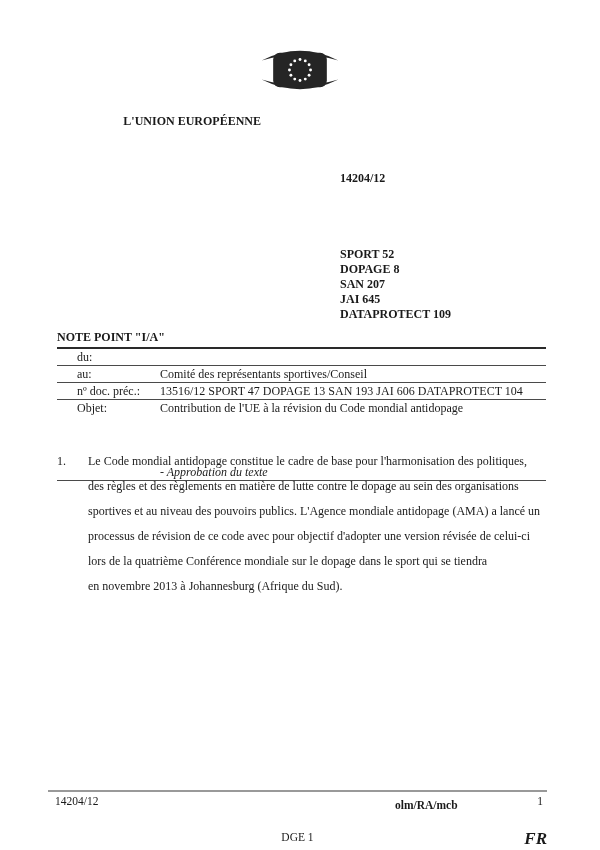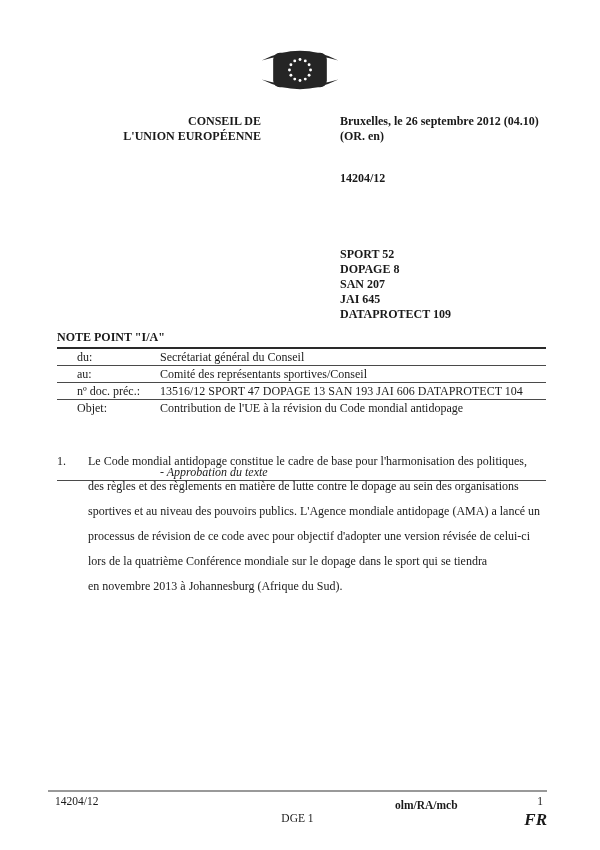--- a/index.html
+++ b/index.html
@@ -48,21 +48,21 @@
   }
   
   .footer {
     position: absolute; left: 48px; top: 790px; width: 499px;
     border-top: 2px solid #999999; font-size: 11.5px;
   }
   .footer-row1 { position: relative; height: 15px; padding-top: 3px; }
   .f-docnum { position: absolute; left: 7px; top: 3px; }
   .f-initials { position: absolute; left: 347px; top: 7px; font-weight: bold; }
   .f-page { position: absolute; right: 4px; top: 3px; }
-  .footer-row2 { position: relative; height: 22px; }
+  .footer-row2 { position: relative; height: 22px; margin-top: 19px; }
   .f-dge { position: absolute; left: 0; right: 0; top: 2px; text-align: center; }
   .f-lang { position: absolute; right: 0; top: 0; font-weight: bold; font-size: 17px; font-family: "Liberation Serif", serif; font-style: italic; }
 </style>
 </head>
 <body>
 
 <div class="page">
 
   <div class="logo">
     <svg width="78" height="46" viewBox="0 0 80 48" xmlns="http://www.w3.org/2000/svg">
@@ -80,44 +80,38 @@
         <circle cx="34.5" cy="33.5" r="1.5"></circle>
         <circle cx="30.5" cy="29.5" r="1.5"></circle>
         <circle cx="29" cy="24" r="1.5"></circle>
         <circle cx="30.5" cy="18.5" r="1.5"></circle>
         <circle cx="34.5" cy="14.5" r="1.5"></circle>
       </g>
     </svg>
   </div>
 
   <div class="org">
-    <div>CONSEIL DE</div>
     <div>L'UNION EUROPÉENNE</div>
   </div>
 
-  <div class="dateblock">
-    <div>Bruxelles, le 26 septembre 2012 (04.10)</div>
-    <div>(OR. en)</div>
-  </div>
 
   <div class="docnum">14204/12</div>
 
   <div class="codes">
     <div>SPORT 52</div>
     <div>DOPAGE 8</div>
     <div>SAN 207</div>
     <div>JAI 645</div>
     <div>DATAPROTECT 109</div>
   </div>
 
   <div class="note">
     <div class="note-title">NOTE POINT "I/A"</div>
     <div class="note-row">
       <span class="lbl">du:</span>
-      <span class="val">Secrétariat général du Conseil</span>
     </div>
     <div class="note-row">
       <span class="lbl">au:</span>
       <span class="val">Comité des représentants sportives/Conseil</span>
     </div>
     <div class="note-row">
       <span class="lbl">nº doc. préc.:</span>
       <span class="val">13516/12 SPORT 47 DOPAGE 13 SAN 193 JAI 606 DATAPROTECT 104</span>
     </div>
     <div class="note-row">

